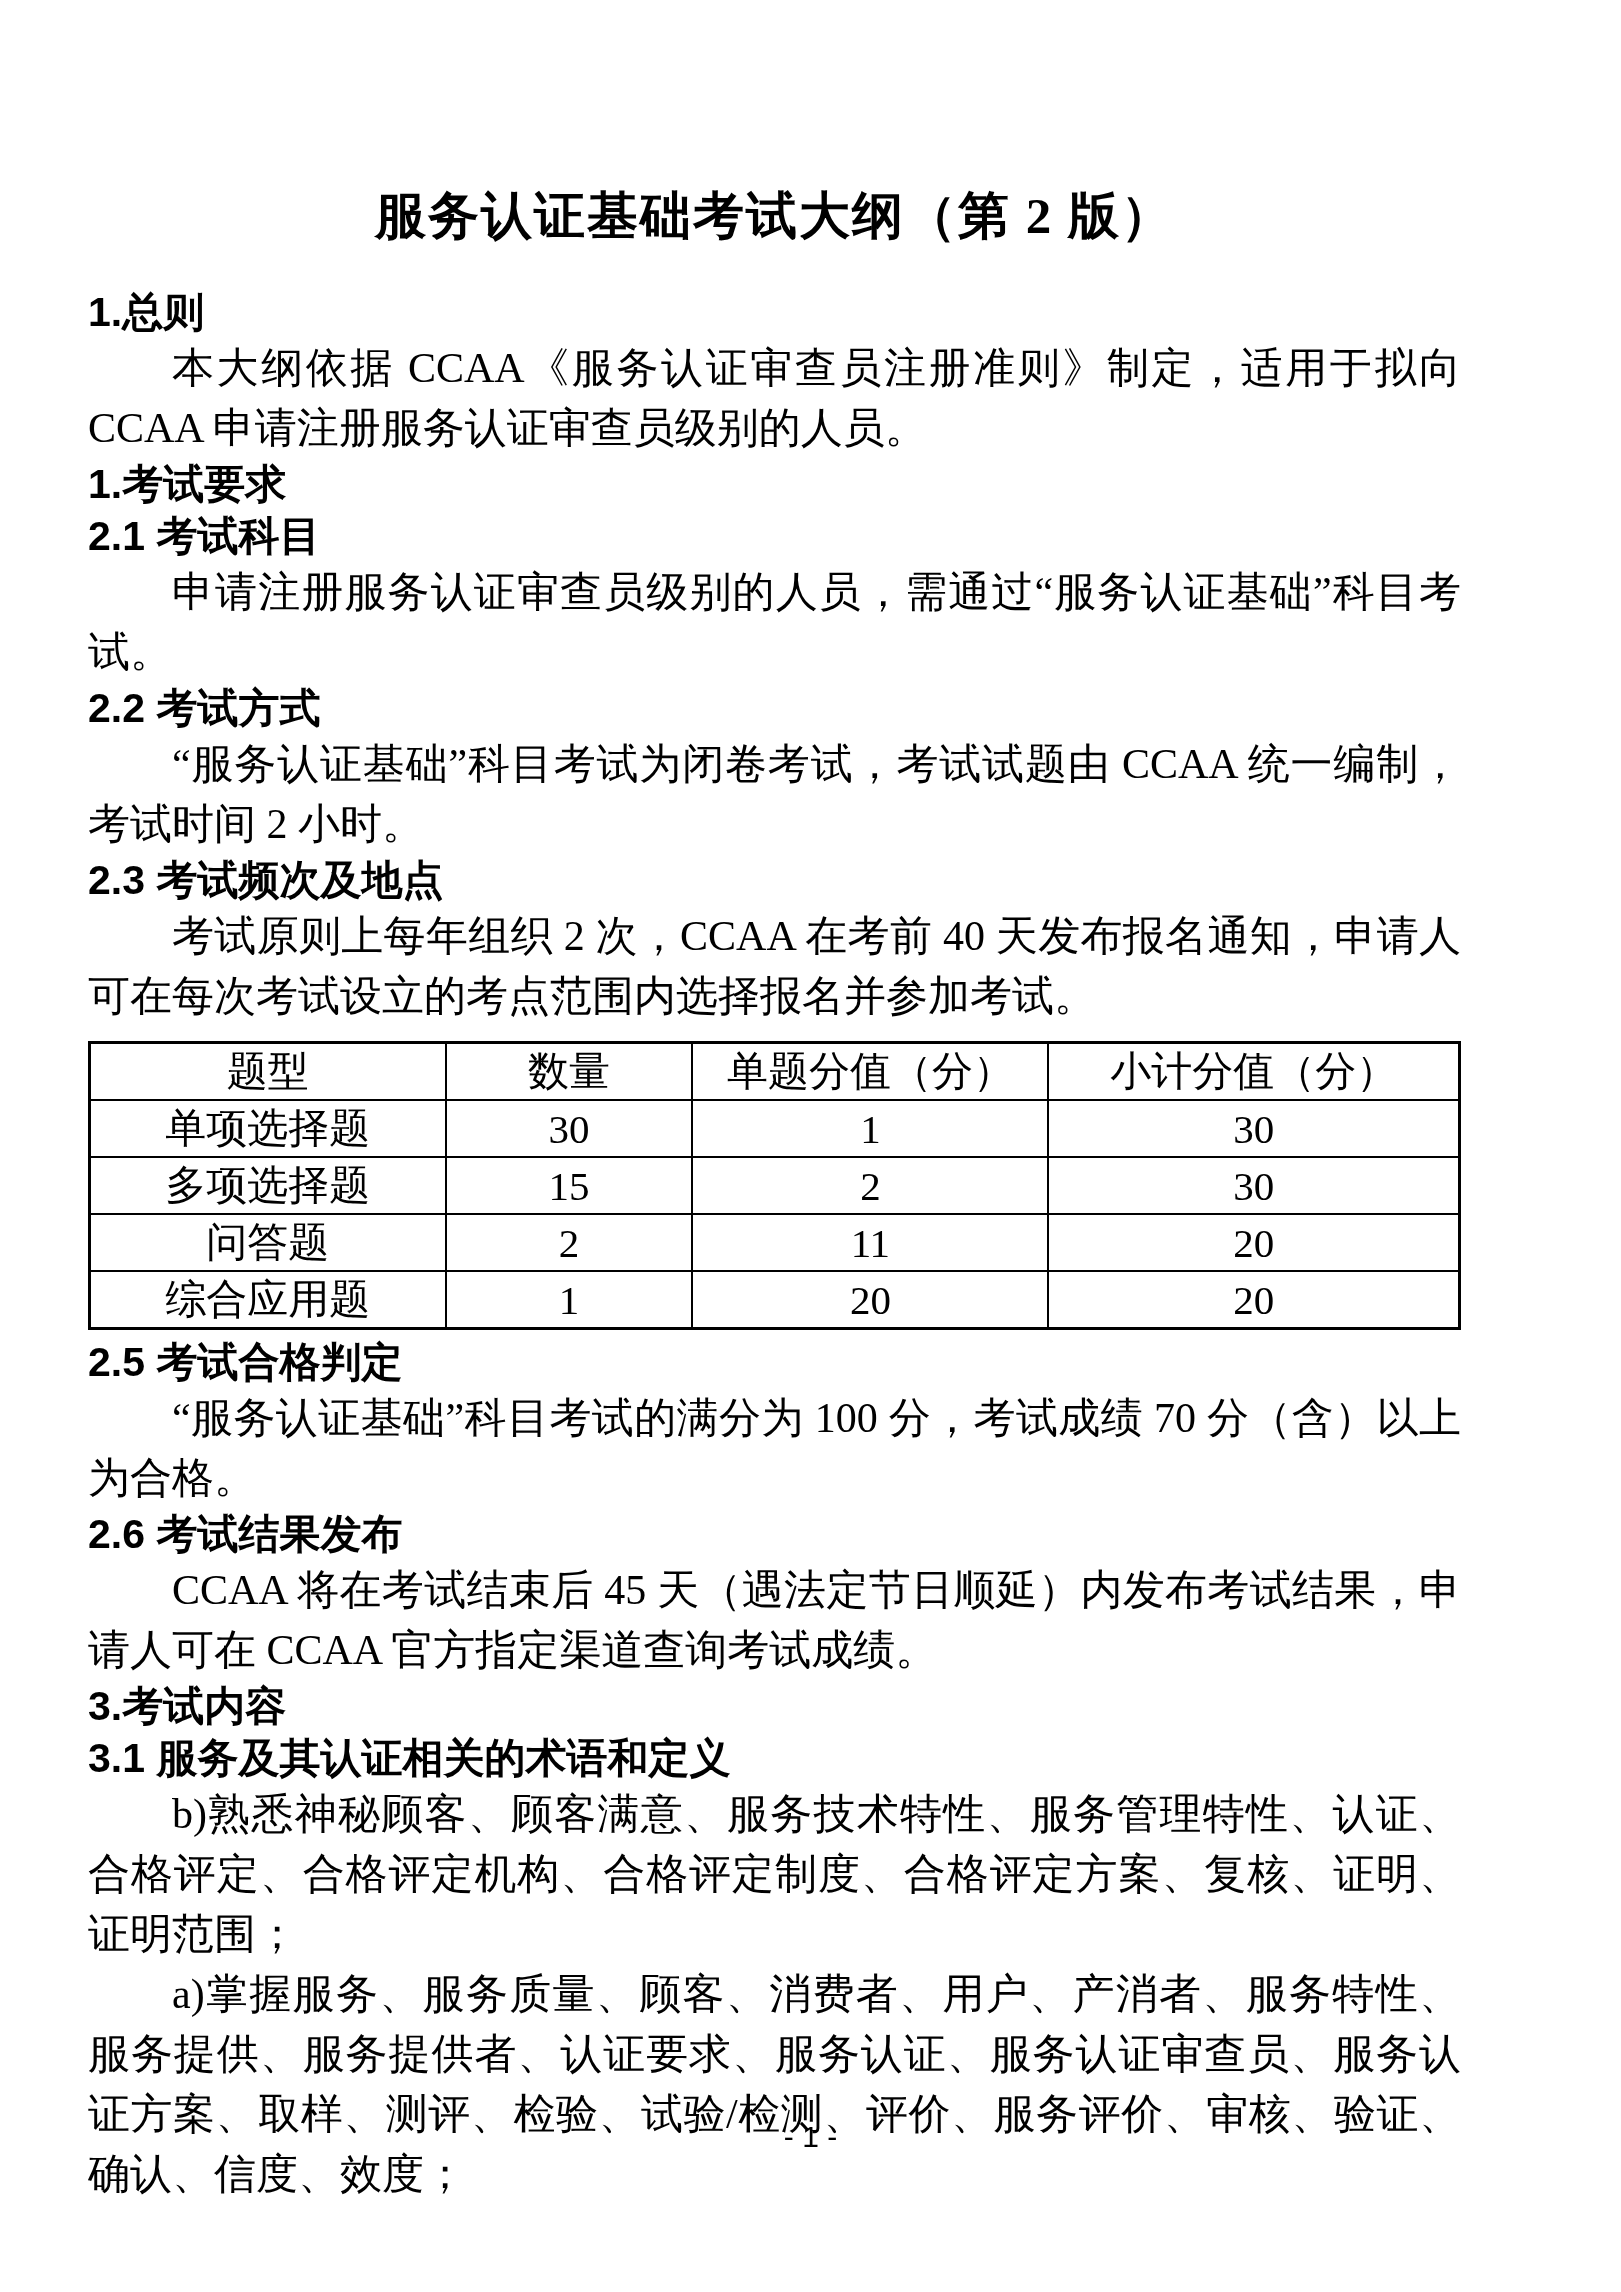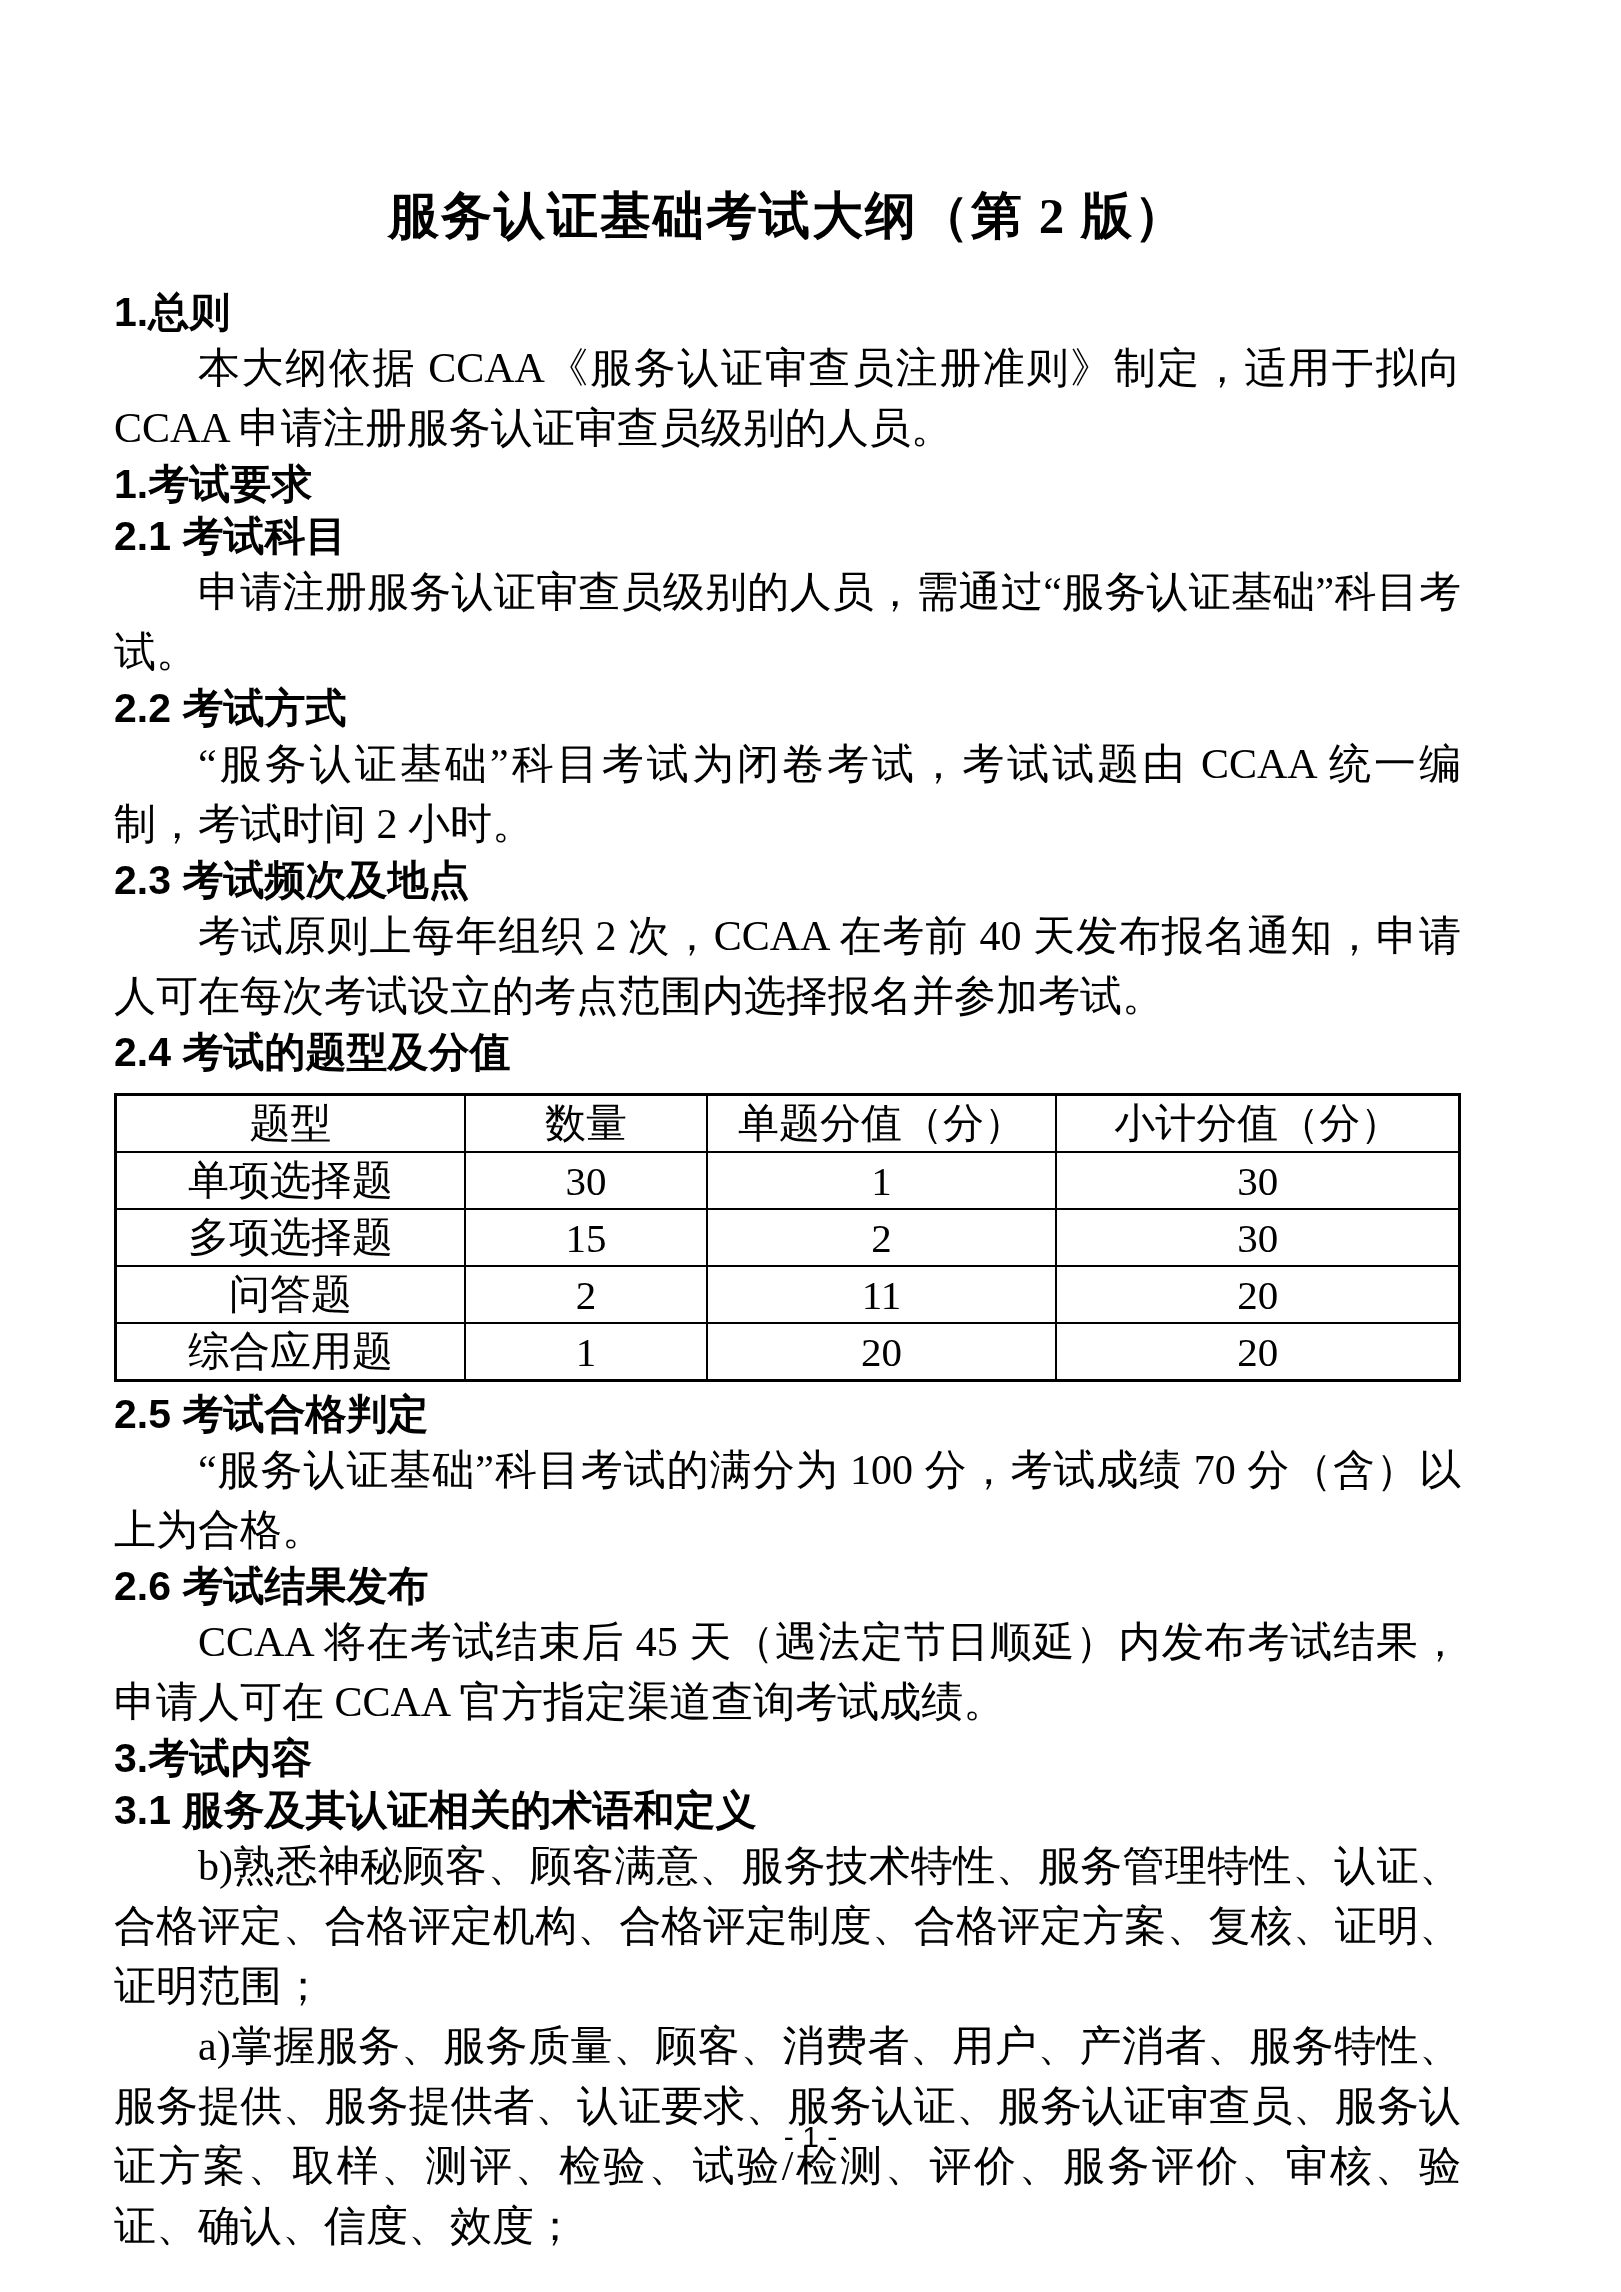--- a/index.html
+++ b/index.html
@@ -15,21 +15,21 @@
     font-family: "Liberation Serif", "DejaVu Serif", serif;
     color: #000000;
   }
   .page {
     position: absolute;
     top: 0; left: 0;
     width: 1621px;
     height: 2293px;
   }
   .content {
-    padding: 181px 160px 0 114px;
+    padding: 181px 160px 0 88px;
   }
   .doc-title {
     font-family: "Liberation Serif", "DejaVu Serif", serif;
     font-size: 51px;
     font-weight: 700;
     line-height: 71px;
     text-align: center;
     margin: 0 0 34px 0;
     letter-spacing: 2px;
   }
@@ -96,21 +96,20 @@
     <h2 class="heading">1.考试要求</h2>
     <h2 class="heading">2.1 考试科目</h2>
     <p class="para">申请注册服务认证审查员级别的人员，需通过“服务认证基础”科目考试。</p>
 
     <h2 class="heading">2.2 考试方式</h2>
     <p class="para">“服务认证基础”科目考试为闭卷考试，考试试题由 CCAA 统一编制，考试时间 2 小时。</p>
 
     <h2 class="heading">2.3 考试频次及地点</h2>
     <p class="para">考试原则上每年组织 2 次，CCAA 在考前 40 天发布报名通知，申请人可在每次考试设立的考点范围内选择报名并参加考试。</p>
 
-    <h2 class="heading">2.4 考试的题型及分值</h2>
 
     <table class="score-table">
       <colgroup>
           <col class="c1">
           <col class="c2">
           <col class="c3">
           <col class="c4">
         </colgroup>
       <thead>
         <tr>

